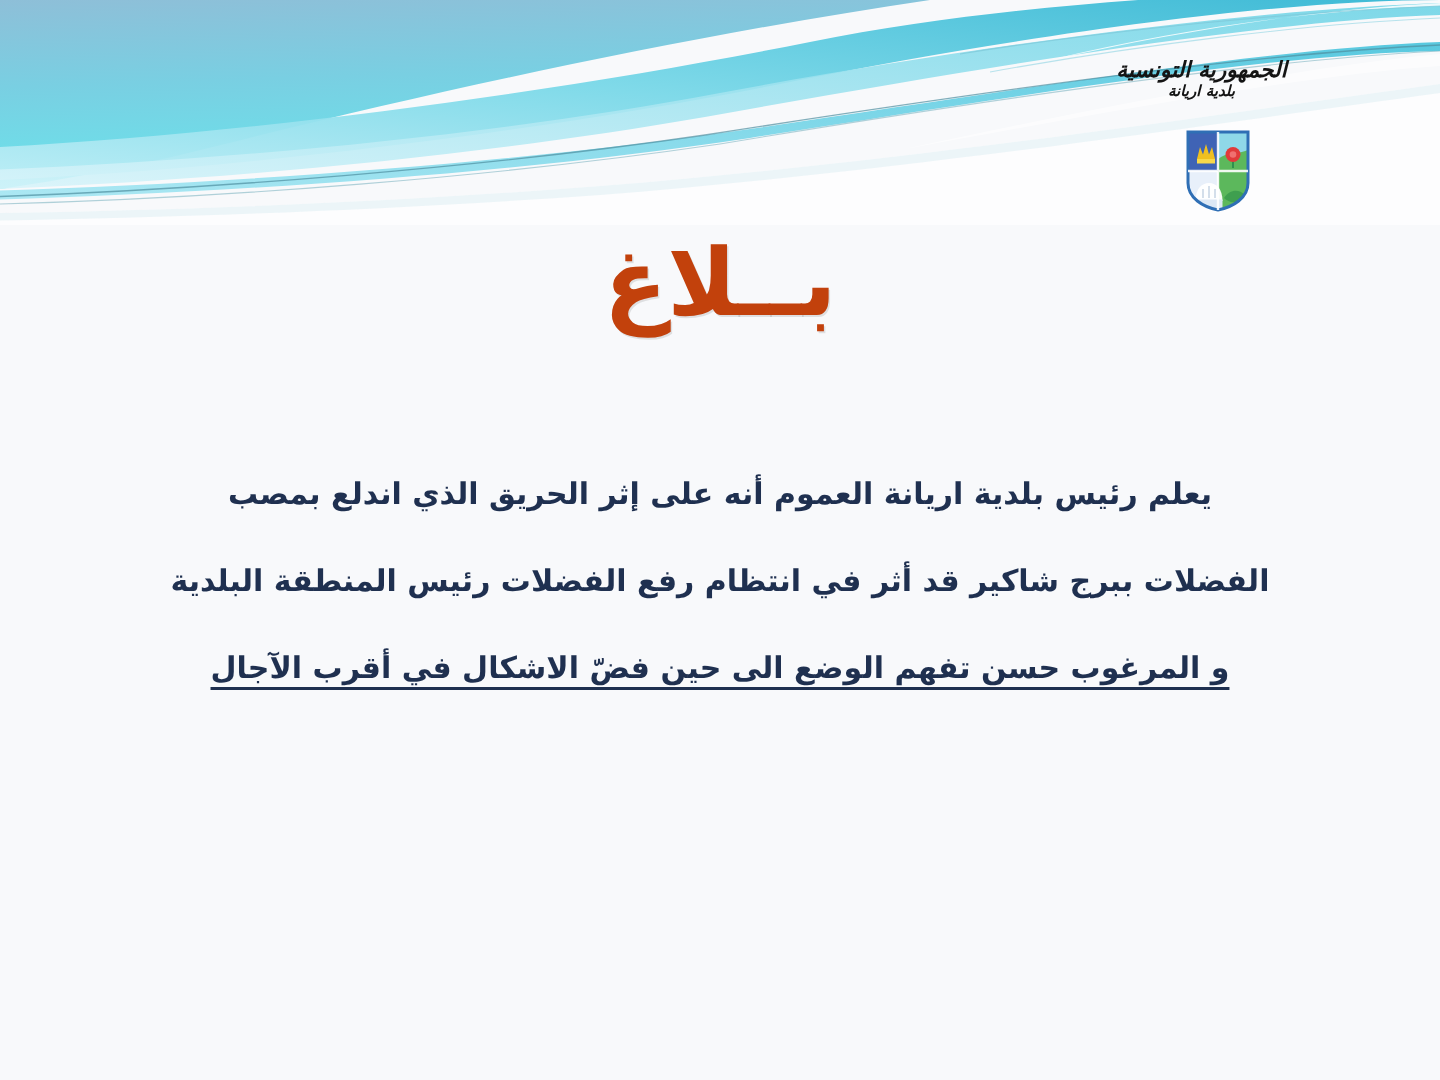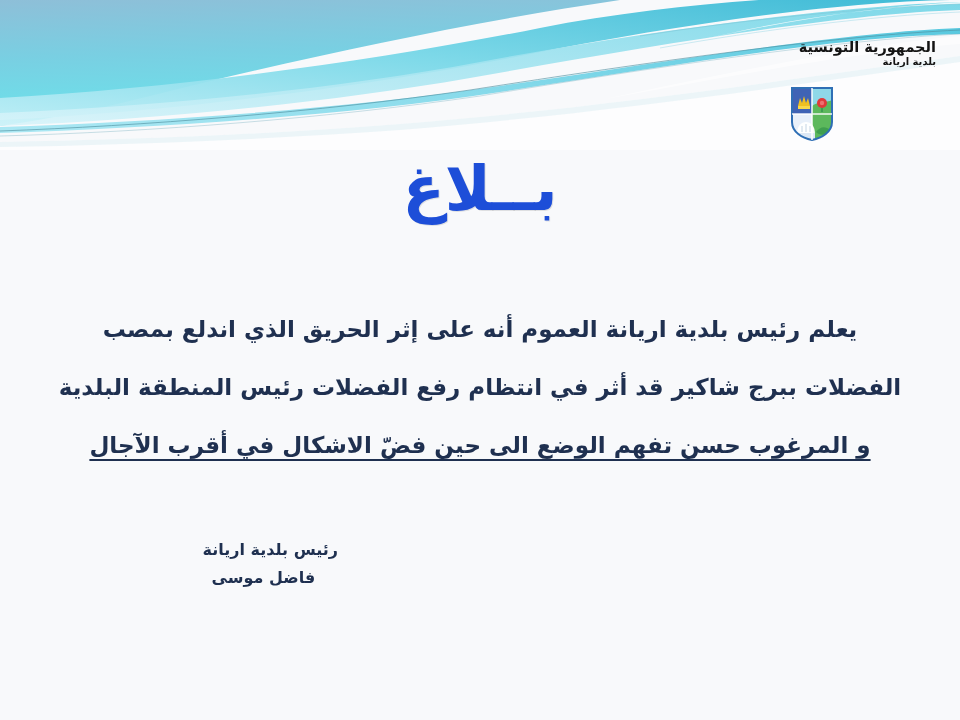--- a/index.html
+++ b/index.html
@@ -12,49 +12,49 @@
   }
   .slide{position:absolute;inset:0;background:#f8f9fb;}
 
   
   .banner{position:absolute;top:0;left:0;width:960px;height:150px;overflow:hidden;}
   .banner svg{display:block;width:960px;height:150px;}
 
   
   .org-block{
     position:absolute;top:38px;right:24px;
-    text-align:right;width:270px;
-    color:#141414;line-height:1.25;
+    text-align:center;width:270px;
+    color:#141414;line-height:1.25;font-style:italic;
   }
   .org-line{
     font-size:14.5px;font-weight:bold;
     letter-spacing:1px;white-space:nowrap;
     direction:rtl;
   }
   .org-line.two{font-size:10px;letter-spacing:3px;}
 
   
   .emblem{position:absolute;top:86px;right:125px;width:46px;height:56px;}
 
   
   .title{
     position:absolute;top:152px;left:0;width:960px;
     text-align:center;
-    color:#1d4ed8;
+    color:#c2410c;
     font-size:62px;font-weight:bold;
     direction:rtl;letter-spacing:0;
     text-shadow:1px 1px 0 rgba(0,0,0,.10);
   }
 
   
   .body-text{
     position:absolute;top:300px;right:48px;left:48px;
     direction:rtl;text-align:center;
     color:#1f3050;
-    font-size:23px;font-weight:bold;
+    font-size:20px;font-weight:bold;
     line-height:58px;
   }
   .body-line{white-space:nowrap;}
   .body-line.underline{
     text-decoration:underline;
     text-underline-offset:6px;
     text-decoration-thickness:2px;
   }
 
   
@@ -156,18 +156,14 @@
   </div>
 
   <div class="title">بــلاغ</div>
 
   <div class="body-text">
     <div class="body-line">يعلم رئيس بلدية اريانة العموم أنه على إثر الحريق الذي اندلع بمصب</div>
     <div class="body-line">الفضلات ببرج شاكير قد أثر في انتظام رفع الفضلات رئيس المنطقة البلدية</div>
     <div class="body-line underline">و المرغوب حسن تفهم الوضع الى حين فضّ الاشكال في أقرب الآجال</div>
   </div>
 
-  <div class="sign">
-    <div>رئيس بلدية اريانة</div>
-    <div class="sign-name">فاضل موسى</div>
-  </div>
 
 </div>
 
 </body></html>

